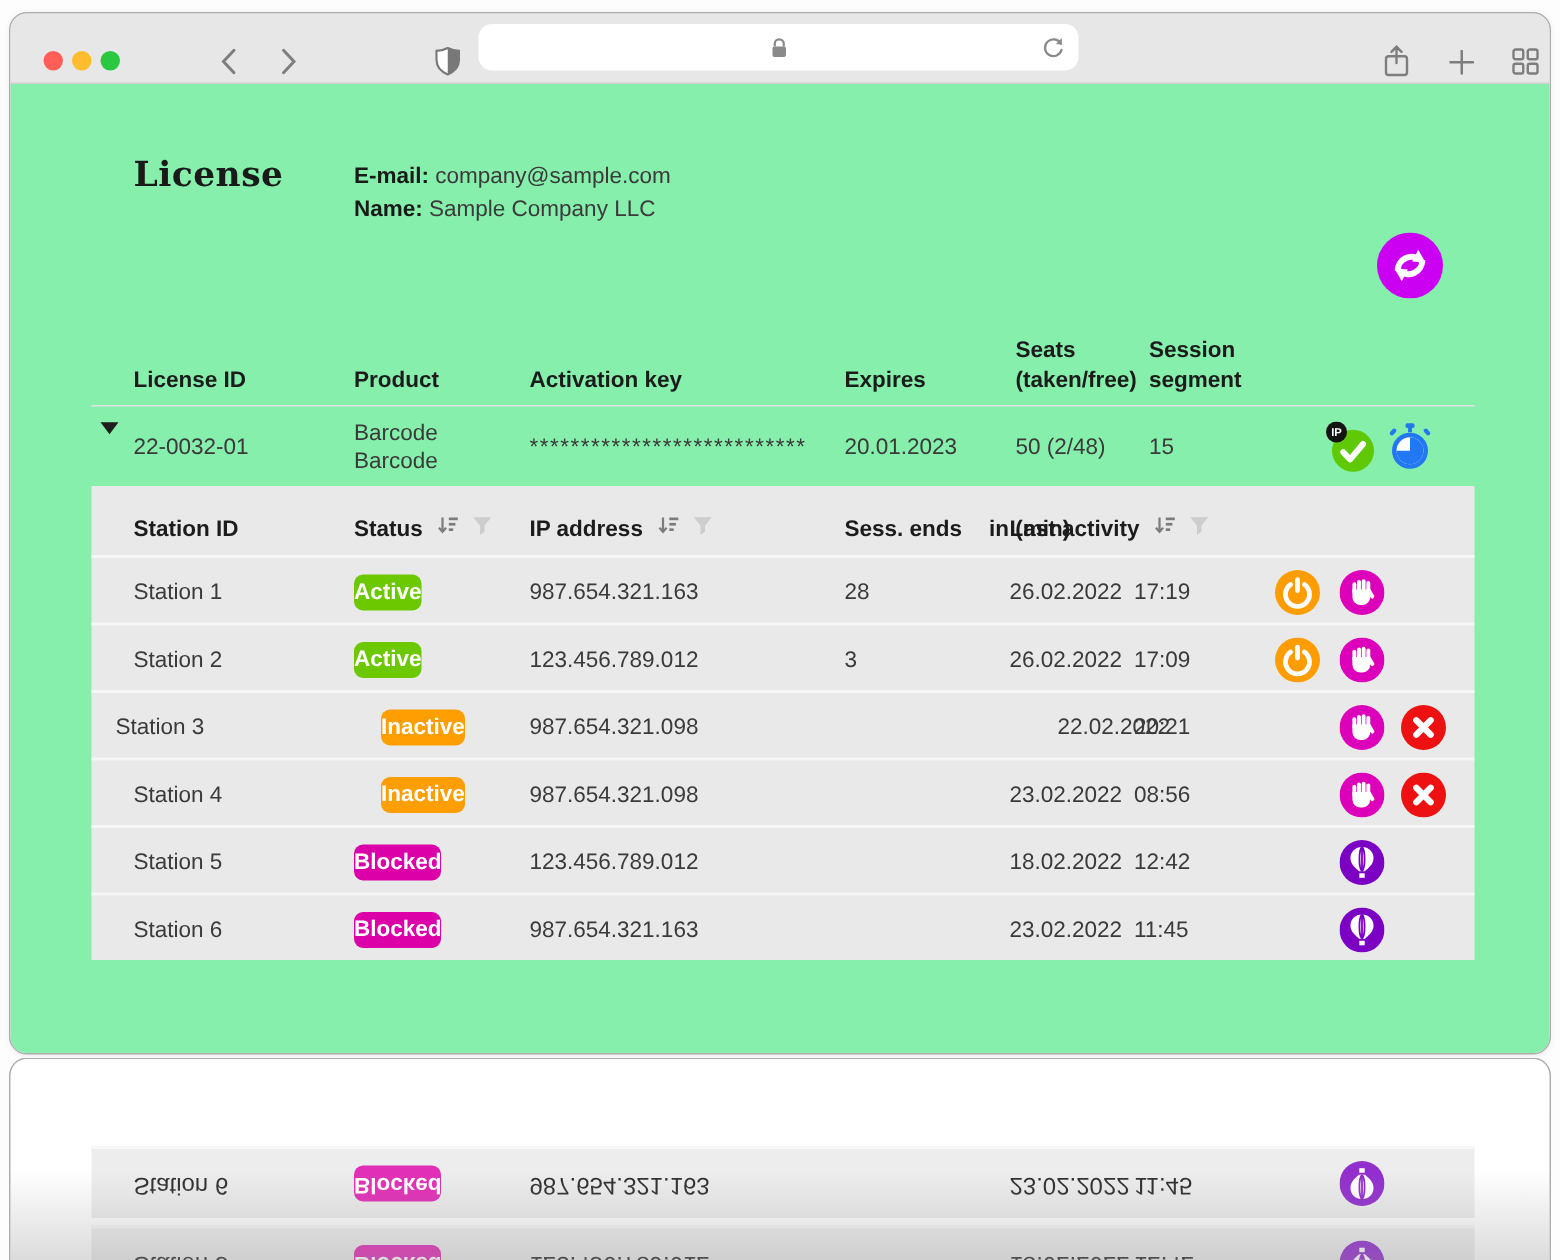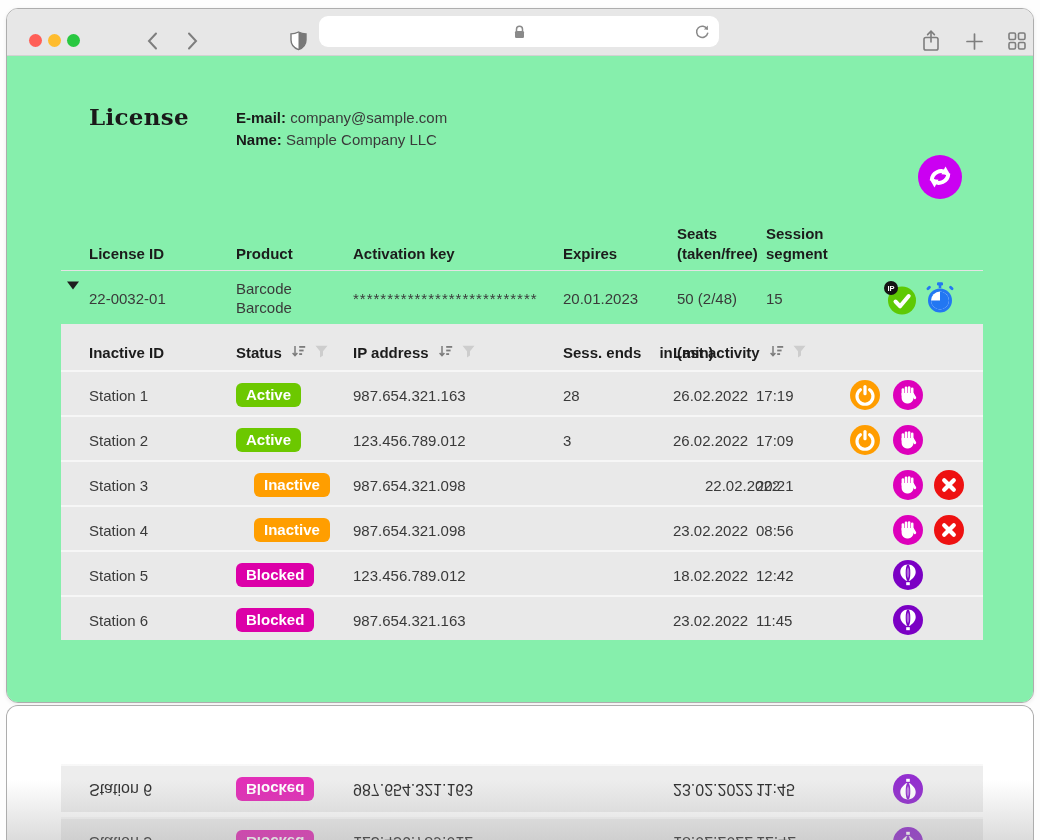--- a/index.html
+++ b/index.html
@@ -24,21 +24,21 @@
   
   .lic-head{position:absolute;left:54px;top:158px;width:922px;height:56px;}
   .lic-head .hc{position:absolute;bottom:6px;font-weight:bold;color:#1c1c1c;line-height:20px;}
   .lic-row{position:absolute;left:54px;top:214px;width:922px;height:54px;border-top:1px solid #e4e4e4;}
   .vc{position:absolute;top:50%;transform:translateY(-50%);}
   .caret{width:0;height:0;border-left:6.5px solid transparent;border-right:6.5px solid transparent;border-top:8px solid #1e1e1e;}
   .subtable{position:absolute;left:54px;top:268px;width:922px;height:316px;background:#e9e9e9;}
   .sub-head{position:absolute;left:0;top:0;width:100%;height:46px;}
   .sub-head .hc{position:absolute;bottom:8px;font-weight:bold;color:#1c1c1c;display:flex;align-items:center;gap:9px;line-height:19px;}
   .st-row{position:absolute;left:0;width:100%;height:45px;border-top:2px solid #f6f6f6;}
-  .badge{display:inline-block;padding:3px 10px 4px;border-radius:6px;color:#fff;font-weight:bold;font-size:15px;text-align:center;}
+  .badge{display:inline-block;padding:3px 0 4px;border-radius:6px;color:#fff;font-weight:bold;font-size:15px;text-align:center;}
   .b-active{background:#6cc800;}
   .b-inactive{background:#ff9e00;margin-left:18px;}
   .b-blocked{background:#dc00a8;}
   .ico{position:absolute;top:50%;transform:translateY(-50%);width:30px;height:30px;cursor:pointer;}
   .ico-l{position:absolute;top:50%;transform:translateY(-50%);width:34px;height:34px;cursor:pointer;}
   
   .refl{position:absolute;left:6px;top:705px;width:1026px;height:135px;background:#fff;
     border:1.5px solid #adadad;border-bottom:none;border-radius:12px 12px 0 0;overflow:hidden;}
   .refl-band{position:absolute;left:54px;top:58px;width:922px;}
   .refl .st-row{position:relative;transform:scaleY(-1);background:#e9e9e9;border-top:none;border-bottom:2px solid #f6f6f6;}
@@ -157,21 +157,21 @@
           <rect x="25.8" y="5.6" width="5" height="2.8" rx="1.4" fill="#2277f2" transform="rotate(45 28.3 7)"></rect>
           <rect x="3.2" y="5.6" width="5" height="2.8" rx="1.4" fill="#2277f2" transform="rotate(-45 5.7 7)"></rect>
           <circle cx="17" cy="19.5" r="12" fill="#2277f2"></circle>
             <circle cx="17" cy="19.5" r="9" fill="#fff"></circle>
           <path d="M17 19.5V10.5A9 9 0 1 1 8 19.5Z" fill="#2277f2"></path>
           </svg></span>
     </div>
 
     <div class="subtable">
       <div class="sub-head">
-        <span class="hc" style="left:28px">Inactive ID</span>
+        <span class="hc" style="left:28px">Station ID</span>
         <span class="hc" style="left:175px">
           <span>Status</span>
           <span><svg width="15" height="13" viewBox="0 0 15 13">
                 <path d="M4 1v9.2M1.6 7.9 4 10.6l2.4-2.7" stroke="#7c7c7c" stroke-width="1.5" fill="none"></path>
                 <g fill="#7c7c7c">
                   <rect x="8.2" y="1" width="6" height="1.8"></rect>
                   <rect x="8.2" y="4.6" width="4.4" height="1.8"></rect>
                   <rect x="8.2" y="8.2" width="2.9" height="1.8"></rect>
                 </g>
               </svg></span>
@@ -258,21 +258,21 @@
                 <rect x="11.7" y="6.6" width="2.6" height="9.5" rx="1.3"></rect>
                 <rect x="14.8" y="6.2" width="2.6" height="10" rx="1.3"></rect>
                 <rect x="17.9" y="7.4" width="2.6" height="9" rx="1.3"></rect>
                 <path d="M8.6 13h11.9v5a5.4 5.4 0 0 1-5.4 5.4h-1.1A5.4 5.4 0 0 1 8.6 18z"></path>
                 <rect x="19.4" y="12.2" width="2.7" height="7.2" rx="1.35" transform="rotate(-30 20.7 15.8)"></rect>
               </g>
             </svg></span>
       </div>
 
       <div class="st-row" style="top:136px">
-        <span class="vc" style="left:28px">Station 3</span>
+        <span class="vc" style="left:16px">Station 3</span>
         <span class="vc" style="left:175px"><span class="badge b-inactive">Inactive</span></span>
         <span class="vc" style="left:292px">987.654.321.098</span>
         <span class="vc" style="left:644px">22.02.2022</span>
         <span class="vc" style="left:695px">20:21</span>
         <span class="ico" style="left:832px"><svg width="30" height="30" viewBox="0 0 30 30">
               <circle cx="15" cy="15" r="15" fill="#dd00bb"></circle>
               <g fill="#fff">
                 <rect x="8.6" y="8.2" width="2.6" height="8" rx="1.3"></rect>
                 <rect x="11.7" y="6.6" width="2.6" height="9.5" rx="1.3"></rect>
                 <rect x="14.8" y="6.2" width="2.6" height="10" rx="1.3"></rect>

